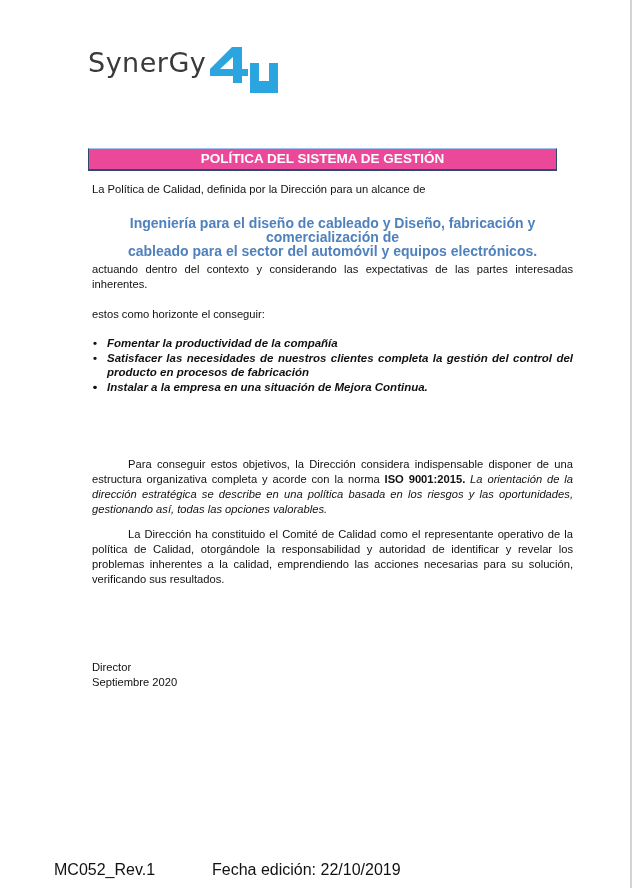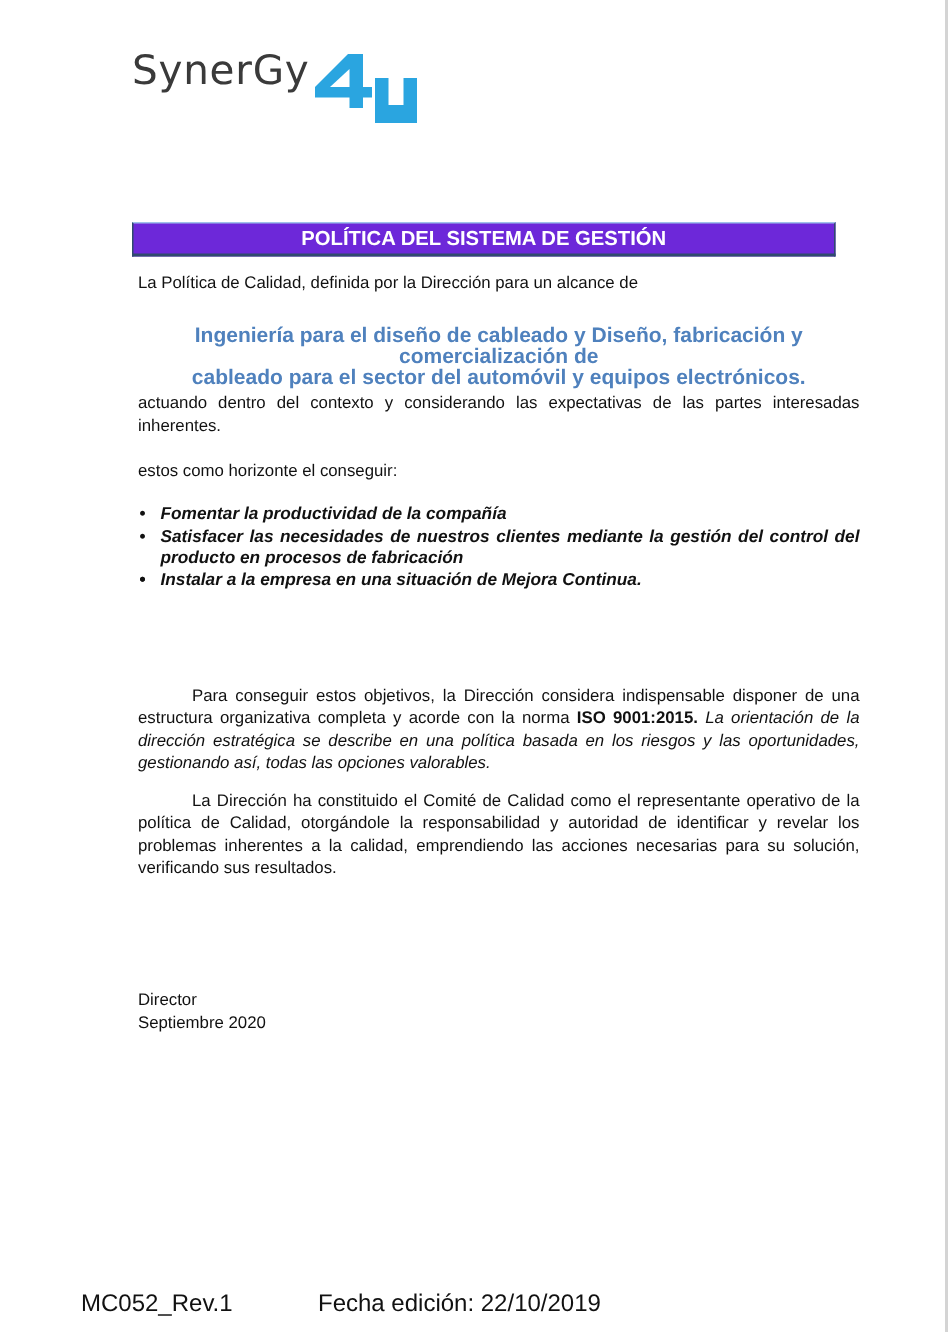--- a/index.html
+++ b/index.html
@@ -1,26 +1,26 @@
 <!DOCTYPE html>
 <html><head>
 <meta charset="utf-8">
 <style>
   html, body { margin:0; padding:0; }
   body {
     width:632px; height:888px; background:#ffffff; position:relative; overflow:hidden;
     font-family:"Liberation Sans", sans-serif; color:#111;
   }
   .edge { position:absolute; right:0; top:0; width:2px; height:888px; background:#d4d4d4; }
-  .logo { position:absolute; left:88px; top:34px; height:50px; display:flex; align-items:flex-start; }
+  .logo { position:absolute; left:88px; top:44px; height:50px; display:flex; align-items:center; }
   .logo-text { font-family:"DejaVu Sans", sans-serif; font-size:27px; color:#3a3a3a; letter-spacing:0.5px; line-height:1; margin-bottom:14px; }
   .logo-mark { margin-left:2px; }
   .title-bar {
     position:absolute; left:88px; top:148px; width:467px; height:20px;
-    background:#6d28d9; border-top:1px solid #9fc2ea; border-left:1px solid #2f4a6e;
+    background:#ec4899; border-top:1px solid #9fc2ea; border-left:1px solid #2f4a6e;
     border-bottom:2px solid #2f4a6e; border-right:1px solid #2f4a6e;
     color:#fff; font-weight:bold; font-size:13.5px; text-align:center; line-height:20px;
   }
   .p { position:absolute; left:92px; width:481px; font-size:11.2px; line-height:15px; }
   .justify { text-align:justify; text-align-last:left; }
   .scope { position:absolute; left:92px; width:481px; text-align:center; color:#4f81bd; font-weight:bold; font-size:14px; line-height:14px; }
   ul.bullets { position:absolute; left:92px; width:481px; margin:0; padding:0; list-style:none; font-weight:bold; font-style:italic; font-size:11.5px; line-height:14.6px; }
   ul.bullets li { position:relative; padding-left:15px; text-align:justify; }
   ul.bullets li .dot { position:absolute; left:1px; top:0; font-style:normal; }
   .indent { display:inline-block; width:36px; }
@@ -54,21 +54,21 @@
   <div>Ingeniería para el diseño de cableado y Diseño, fabricación y comercialización de</div>
   <div>cableado para el sector del automóvil y equipos electrónicos.</div>
 </div>
 
 <div class="p justify" style="top:262px;">actuando dentro del contexto y considerando las expectativas de las partes interesadas inherentes.</div>
 
 <div class="p" style="top:307px;">estos como horizonte el conseguir:</div>
 
 <ul class="bullets" style="top:336px;">
   <li><span class="dot">•</span><span>Fomentar la productividad de la compañía</span></li>
-  <li><span class="dot">•</span><span>Satisfacer las necesidades de nuestros clientes mediante la gestión del control del producto en procesos de fabricación</span></li>
+  <li><span class="dot">•</span><span>Satisfacer las necesidades de nuestros clientes completa la gestión del control del producto en procesos de fabricación</span></li>
   <li><span class="dot">•</span></li>
   <li><span class="dot">•</span><span>Instalar a la empresa en una situación de Mejora Continua.</span></li>
 </ul>
 
 <div class="p justify" style="top:457px;"><span class="indent"></span><span>Para conseguir estos objetivos, la Dirección considera indispensable disponer de una estructura organizativa completa y acorde con la norma </span><span class="b">ISO 9001:2015.</span><span class="it"> La orientación de la dirección estratégica se describe en una política basada en los riesgos y las oportunidades, gestionando así, todas las opciones valorables.</span></div>
 
 <div class="p justify" style="top:527px;"><span class="indent"></span><span>La Dirección ha constituido el Comité de Calidad como el representante operativo de la política de Calidad, otorgándole la responsabilidad y autoridad de identificar y revelar los problemas inherentes a la calidad, emprendiendo las acciones necesarias para su solución, verificando sus resultados.</span></div>
 
 <div class="p" style="top:660px;">
   <div>Director</div>

